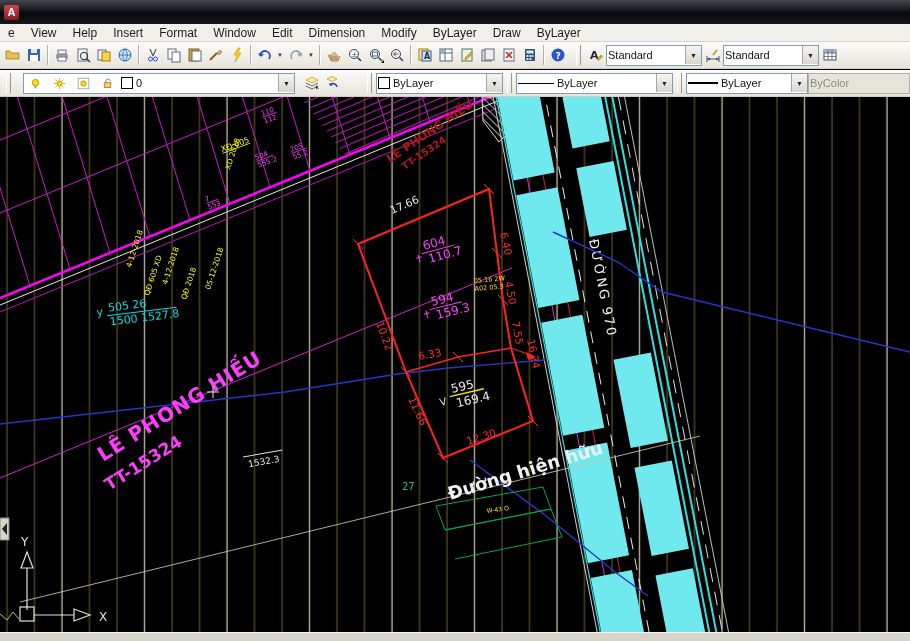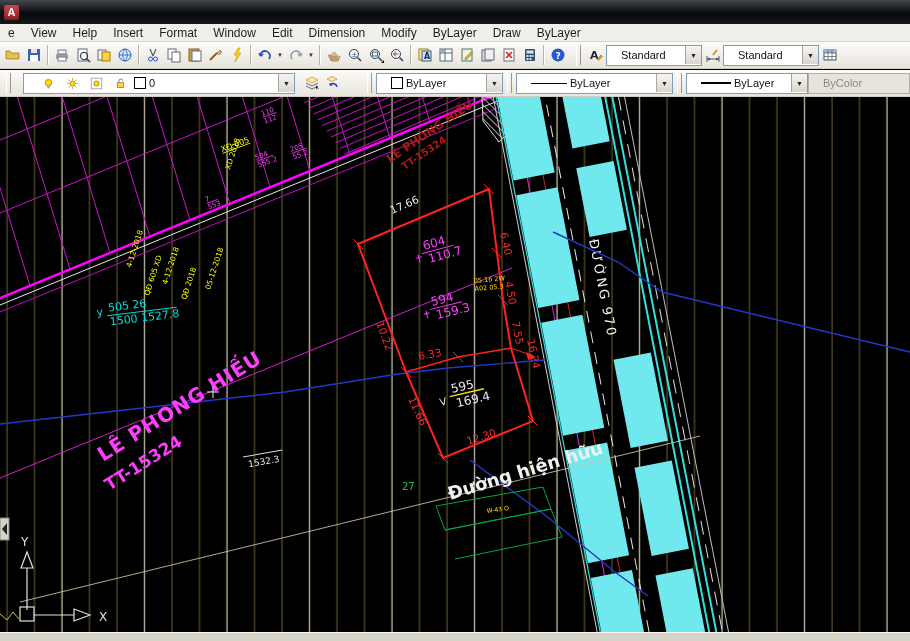--- a/index.html
+++ b/index.html
@@ -19,21 +19,21 @@
     background:linear-gradient(#fcfbf9,#e7e4dc);border-bottom:1px solid #cfccc2;
     display:flex;align-items:center;padding-left:2px;box-sizing:border-box;}
   .tbrow1{top:42px;} .tbrow2{top:70px;}
   .tbi{width:21px;height:21px;display:flex;align-items:center;justify-content:center;flex:0 0 auto;}
   .tbi svg{width:16px;height:16px;}
   .mini svg{width:13px;height:13px;}
   .sep{width:1px;height:20px;background:#b5b2a7;box-shadow:1px 0 0 #fff;margin:0 3px;flex:0 0 auto;}
   .grip{width:3px;height:20px;border-left:1px solid #fff;border-right:1px solid #9a978d;margin:0 4px;flex:0 0 auto;}
   .darr{width:10px;height:21px;display:flex;align-items:center;justify-content:center;font-size:6px;color:#333;flex:0 0 auto;}
   .combo{height:21px;background:#fff;border:1px solid #7f9db9;display:flex;align-items:center;
-    font-size:11px;color:#111;padding-left:14px;gap:3px;box-sizing:border-box;flex:0 0 auto;}
+    font-size:11px;color:#111;padding-left:1px;gap:3px;box-sizing:border-box;flex:0 0 auto;}
   .combo .cval{flex:1;white-space:nowrap;overflow:hidden;}
   .carrow{width:15px;height:18px;background:linear-gradient(#f6f5f2,#d9d6cd);border-left:1px solid #a8a69c;
     display:flex;align-items:center;justify-content:center;font-size:7px;color:#222;flex:0 0 auto;}
   .combo.small{width:96px;}
   .combo.layerc{width:272px;margin-left:8px;}
   .combo.colorc{width:127px;} .combo.ltc{width:157px;} .combo.lwc{width:122px;}
   .combo.disabled{background:#e6e3da;color:#8e8b81;border-color:#b3b0a6;margin-left:auto;width:102px;}
   .csq{width:10px;height:10px;background:#fff;border:1px solid #000;flex:0 0 auto;}
   .ltln{width:36px;border-top:1px solid #000;flex:0 0 auto;}
   .lwln{width:30px;border-top:2px solid #000;flex:0 0 auto;}

